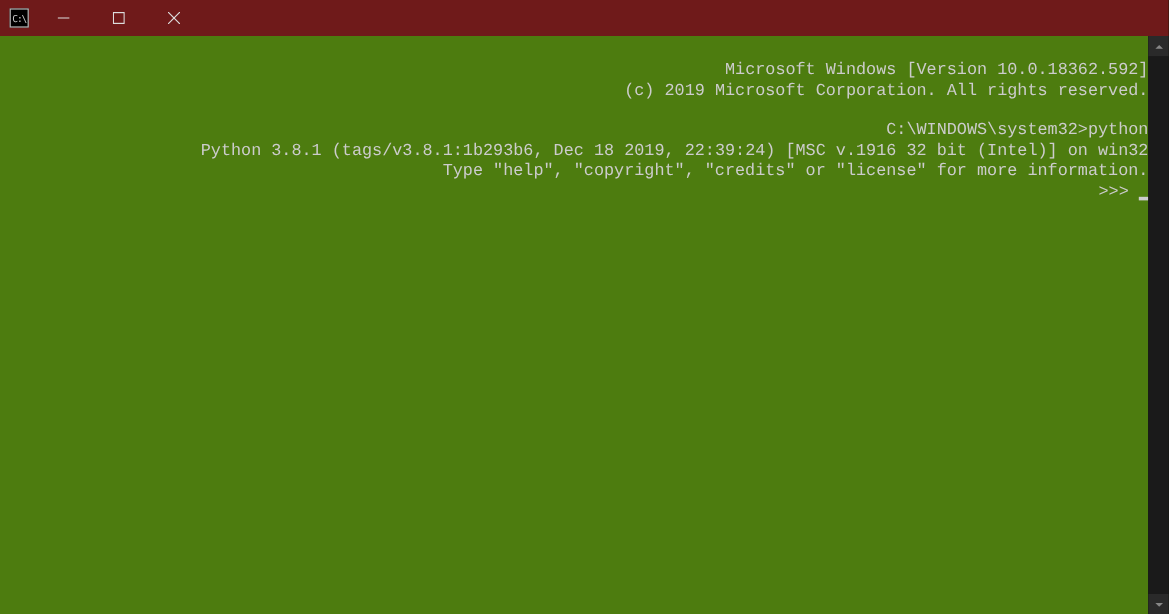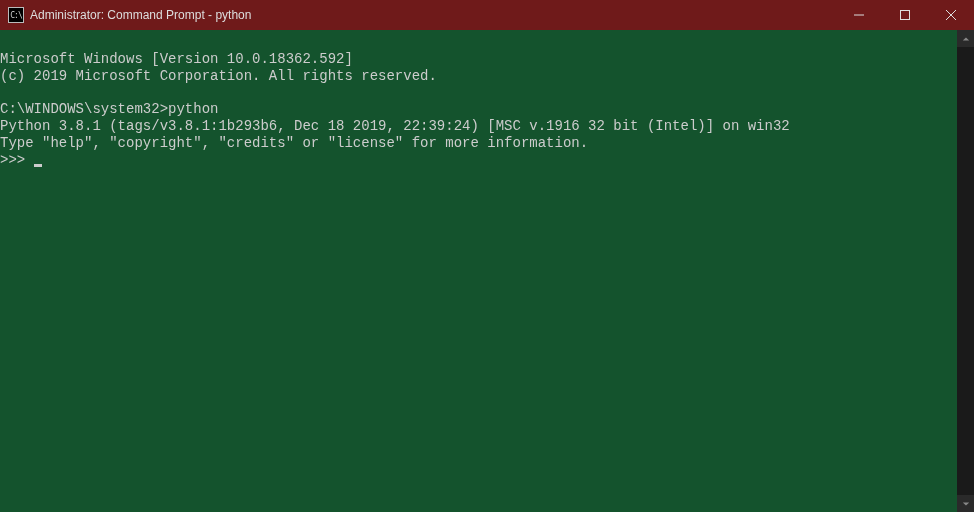--- a/index.html
+++ b/index.html
@@ -50,28 +50,29 @@
       width: 46px;
       height: 100%;
       display: flex;
       align-items: center;
       justify-content: center;
       color: #ddd;
       cursor: pointer;
     }
     .win-btn svg { width: 10px; height: 10px; stroke: #ddd; stroke-width: 1; fill: none; }
     .terminal {
-      background: #14532d;
+      background: #4d7c0f;
       color: #ccc;
       padding: 4px 0 16px 0;
       height: calc(100% - 30px);
       white-space: pre;
       line-height: 1.2;
       position: relative;
       width: calc(100% - 17px);
+      text-align: right;
     }
     .line { white-space: pre; }
     .prompt-line { display: inline; }
     .cursor {
       display: inline-block;
       width: 8px;
       height: 3px;
       background: #ccc;
       vertical-align: bottom;
       margin-bottom: 1px;
@@ -99,21 +100,20 @@
     .scroll-track {
       flex: 1;
       background: #1a1a1a;
     }
   </style>
 </head>
 <body>
 
 <div class="titlebar">
   <div class="titlebar-icon">C:\</div>
-  <div class="titlebar-text">Administrator: Command Prompt - python</div>
   <div class="win-controls">
     <div class="win-btn">
       <svg viewBox="0 0 10 10">
           <line x1="0" y1="5" x2="10" y2="5"></line>
         </svg>
     </div>
     <div class="win-btn">
       <svg viewBox="0 0 10 10">
           <rect x="0.5" y="0.5" width="9" height="9"></rect>
         </svg>

